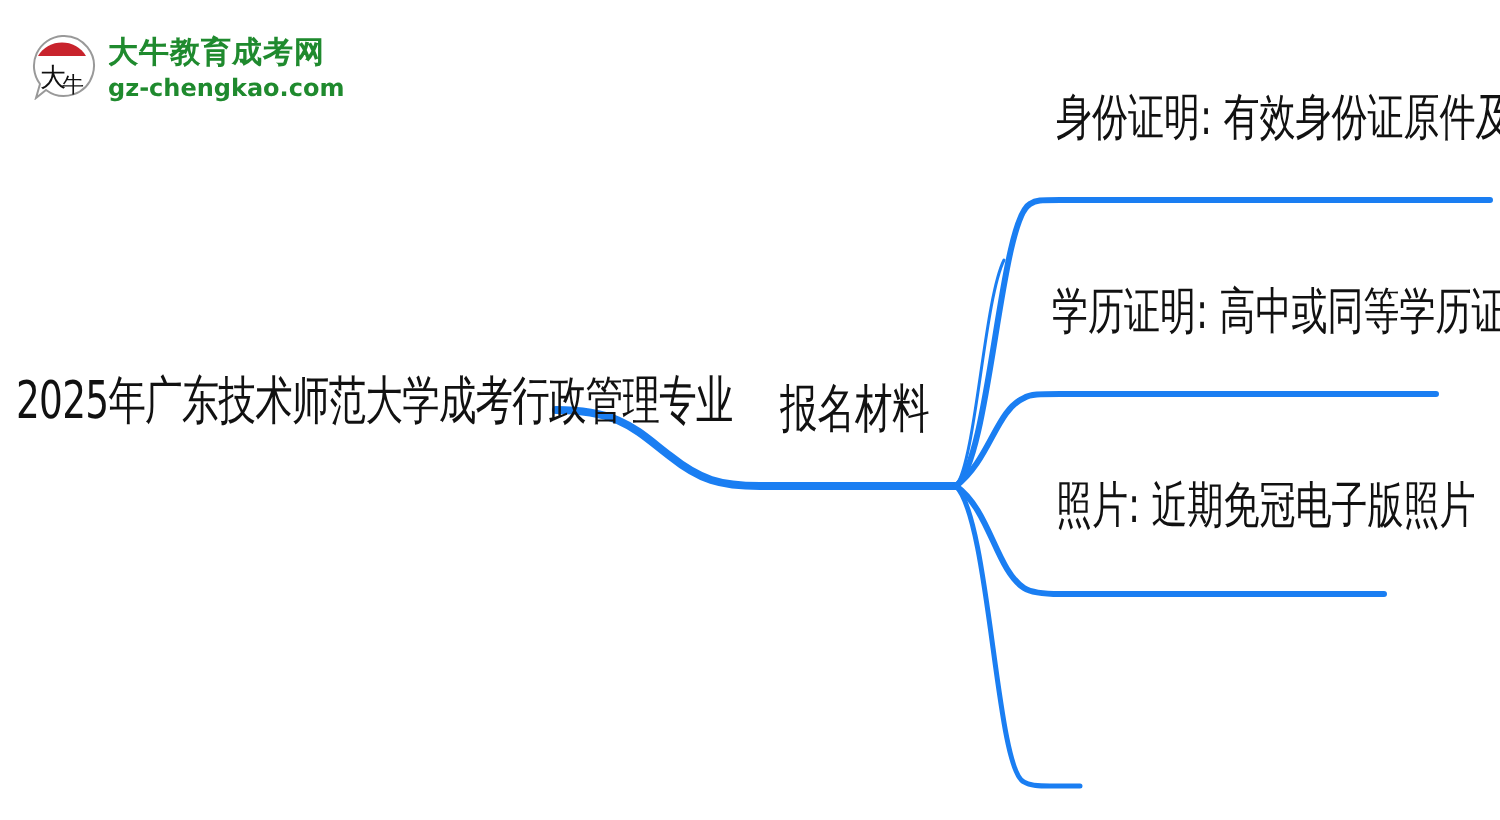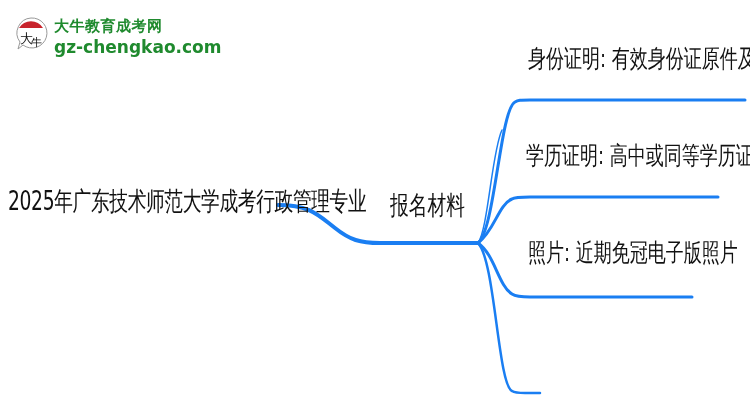--- a/index.html
+++ b/index.html
@@ -2,21 +2,21 @@
 <html><head>
 <meta charset="utf-8">
 <style>
   html, body { margin:0; padding:0; background:#ffffff; }
   body { width:750px; height:410px; position:relative; overflow:hidden;
          font-family:"DejaVu Sans", "Liberation Sans", sans-serif; }
   .logo { position:absolute; left:14px; top:14px; width:170px; height:40px; }
   .logo-badge { position:absolute; left:0; top:2px; width:34px; height:34px; }
   .logo-title { position:absolute; left:40px; top:3px; font-size:15px; font-weight:bold;
                 color:#1f8a2e; letter-spacing:0.5px; white-space:nowrap; }
-  .logo-url { position:absolute; left:40px; top:23px; font-size:17px; font-weight:bold;
+  .logo-url { position:absolute; left:40px; top:23px; font-size:12px; font-weight:bold;
               color:#1f8a2e; white-space:nowrap; }
   svg.lines { position:absolute; left:0; top:0; }
   .node { position:absolute; color:#111; white-space:nowrap; line-height:1;
           transform-origin:left top; }
   .root { left:8px; top:188px; font-size:26px; transform:scaleX(0.72); letter-spacing:-0.5px; }
   .mid  { left:390px; top:192px; font-size:26px; transform:scaleX(0.72); }
   .leaf { font-size:25px; transform:scaleX(0.72); }
   .leaf1 { left:528px; top:46px; }
   .leaf2 { left:526px; top:143px; }
   .leaf3 { left:528px; top:240px; }

